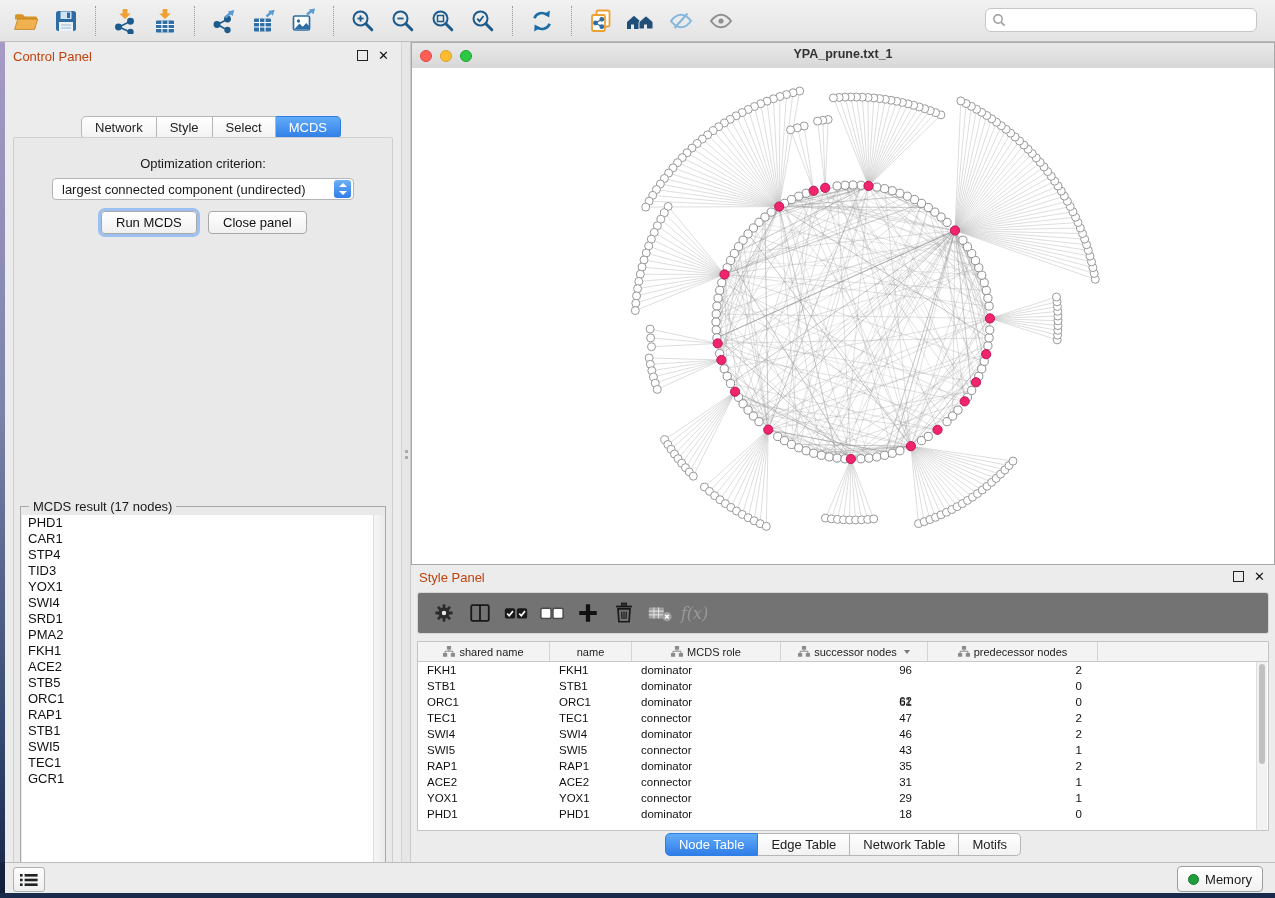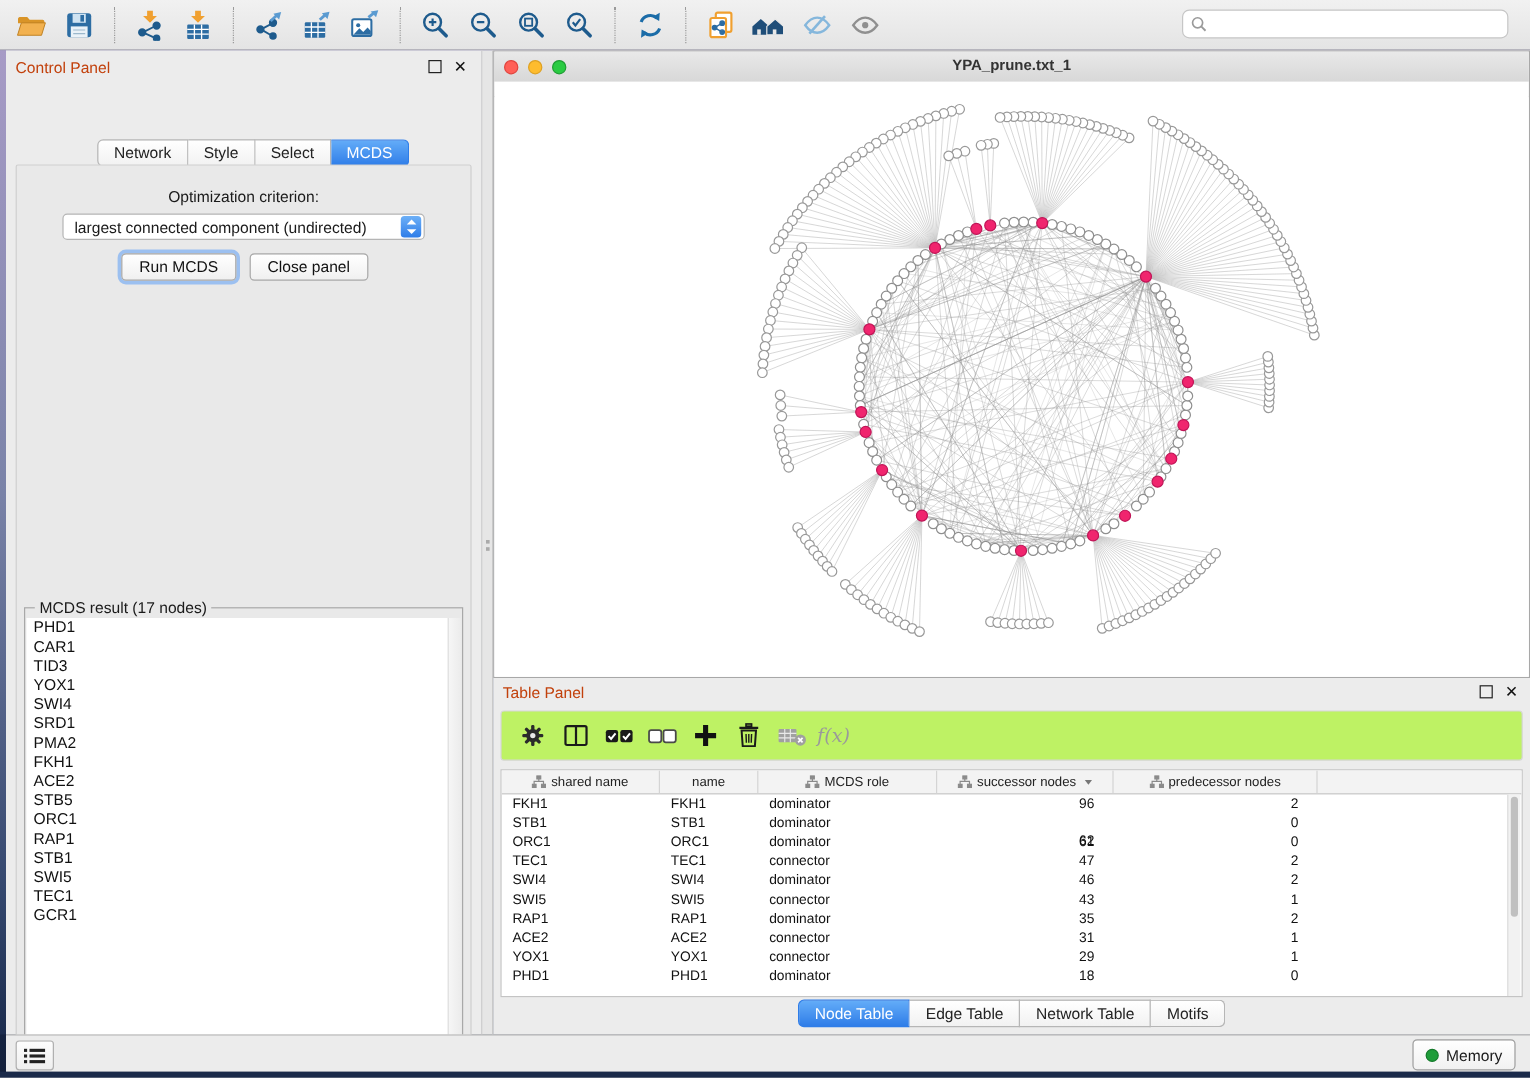--- a/index.html
+++ b/index.html
@@ -52,21 +52,21 @@
   #splitter{left:401px;top:42px;width:10px;height:820px;background:#e6e6e6;border-left:1px solid #d2d2d2;border-right:1px solid #c9c9c9;box-sizing:border-box;}
   #splitter .dots{position:absolute;left:2.5px;top:408px;width:3px;height:3px;background:#aaa;box-shadow:0 6px 0 #aaa;}
   
   #net-frame{left:411px;top:42px;width:864px;height:523px;border:1px solid #a8a8a8;box-sizing:border-box;background:#fff;}
   #net-titlebar{position:absolute;left:0;top:0;width:100%;height:38px;background:linear-gradient(#e9e9e9,#cfcfcf);border-bottom:1px solid #a8a8a8;box-sizing:border-box;}
   .tl{position:absolute;top:6.5px;width:12px;height:12px;border-radius:50%;}
   #net-title{position:absolute;width:100%;text-align:center;top:4px;font-size:12.5px;font-weight:bold;color:#333;}
   #net-canvas{position:absolute;left:0;top:25px;width:862px;height:496px;background:#fff;}
   
   #table-panel{left:411px;top:565px;width:864px;height:297px;background:#ececec;}
-  #tp-toolbar{position:absolute;left:6px;top:27px;width:852px;height:42px;background:#bef264;border:1px solid #d6d6d6;border-radius:3px;display:flex;align-items:center;padding-left:8px;box-sizing:border-box;}
+  #tp-toolbar{position:absolute;left:6px;top:27px;width:852px;height:42px;background:#737373;border:1px solid #d6d6d6;border-radius:3px;display:flex;align-items:center;padding-left:8px;box-sizing:border-box;}
   .tp-btn{width:36px;height:34px;display:flex;align-items:center;justify-content:center;flex:0 0 auto;}
   #tbl{position:absolute;left:6px;top:76px;width:852px;height:190px;background:#fff;border:1px solid #c4c4c4;box-sizing:border-box;overflow:hidden;}
   #tbl-head{display:flex;height:19px;background:#f3f3f3;border-bottom:1px solid #c9c9c9;}
   .hcell{display:flex;align-items:center;justify-content:center;gap:4px;font-size:11px;color:#222;border-right:1px solid #d4d4d4;box-sizing:border-box;height:19px;}
   .hcell .caret{width:0;height:0;border-left:3.5px solid transparent;border-right:3.5px solid transparent;border-top:4.5px solid #777;margin-left:3px;}
   .trow{display:flex;height:16px;align-items:center;}
   .tcell{font-size:11.5px;color:#111;box-sizing:border-box;white-space:nowrap;overflow:hidden;}
   .tcell.num{text-align:right;}
   #tbl-scroll{position:absolute;right:1px;top:20px;width:10px;height:168px;background:#f2f2f2;border-left:1px solid #ddd;}
   #tbl-thumb{position:absolute;left:1.5px;top:2px;width:6px;height:100px;background:#c0c0c0;border-radius:3px;}
@@ -261,20 +261,21 @@
       <span class="val">largest connected component (undirected)</span>
       <span class="stepper"></span>
     </div>
     <button class="pushbtn" id="run-btn">Run MCDS</button>
     <button class="pushbtn" id="close-btn">Close panel</button>
     <div id="mcds-group">
       <span id="mcds-legend">MCDS result (17 nodes)</span>
       <div id="mcds-list">
           <div class="mcds-item">PHD1</div>
           <div class="mcds-item">CAR1</div>
+          <div class="mcds-item">STP4</div>
           <div class="mcds-item">TID3</div>
           <div class="mcds-item">YOX1</div>
           <div class="mcds-item">SWI4</div>
           <div class="mcds-item">SRD1</div>
           <div class="mcds-item">PMA2</div>
           <div class="mcds-item">FKH1</div>
           <div class="mcds-item">ACE2</div>
           <div class="mcds-item">STB5</div>
           <div class="mcds-item">ORC1</div>
           <div class="mcds-item">RAP1</div>
@@ -1048,21 +1049,21 @@
           <circle cx="498.8987018584759" cy="378.16416682402104" r="4.6" fill="#f0256e" stroke="#c01557" stroke-width="1"></circle>
           <circle cx="525.5339148942826" cy="361.8100980087032" r="4.6" fill="#f0256e" stroke="#c01557" stroke-width="1"></circle>
           <circle cx="552.6725080148119" cy="333.36152061094697" r="4.6" fill="#f0256e" stroke="#c01557" stroke-width="1"></circle>
           <circle cx="564.0297778792043" cy="314.27166627026054" r="4.6" fill="#f0256e" stroke="#c01557" stroke-width="1"></circle>
         </g>
       </svg>
   </div>
 </div>
 
 <div id="table-panel" class="abs">
-  <div class="panel-title abs" style="left:8px;top:5px;">Table Panel</div>
+  <div class="panel-title abs" style="left:8px;top:5px;">Style Panel</div>
   <div class="panel-head-icons" style="top:6px;right:10px;">
     <span class="float-box"></span>
     <span class="close-x">✕</span>
   </div>
   <div id="tp-toolbar">
     <span class="tp-btn">
         <svg width="24" height="24" viewBox="0 0 26 26">
           <g fill="#2b2b2b">
             <rect x="11.5" y="3.5" width="3" height="19" rx="1.2"></rect>
             <rect x="11.5" y="3.5" width="3" height="19" rx="1.2" transform="rotate(45 13 13)"></rect>

